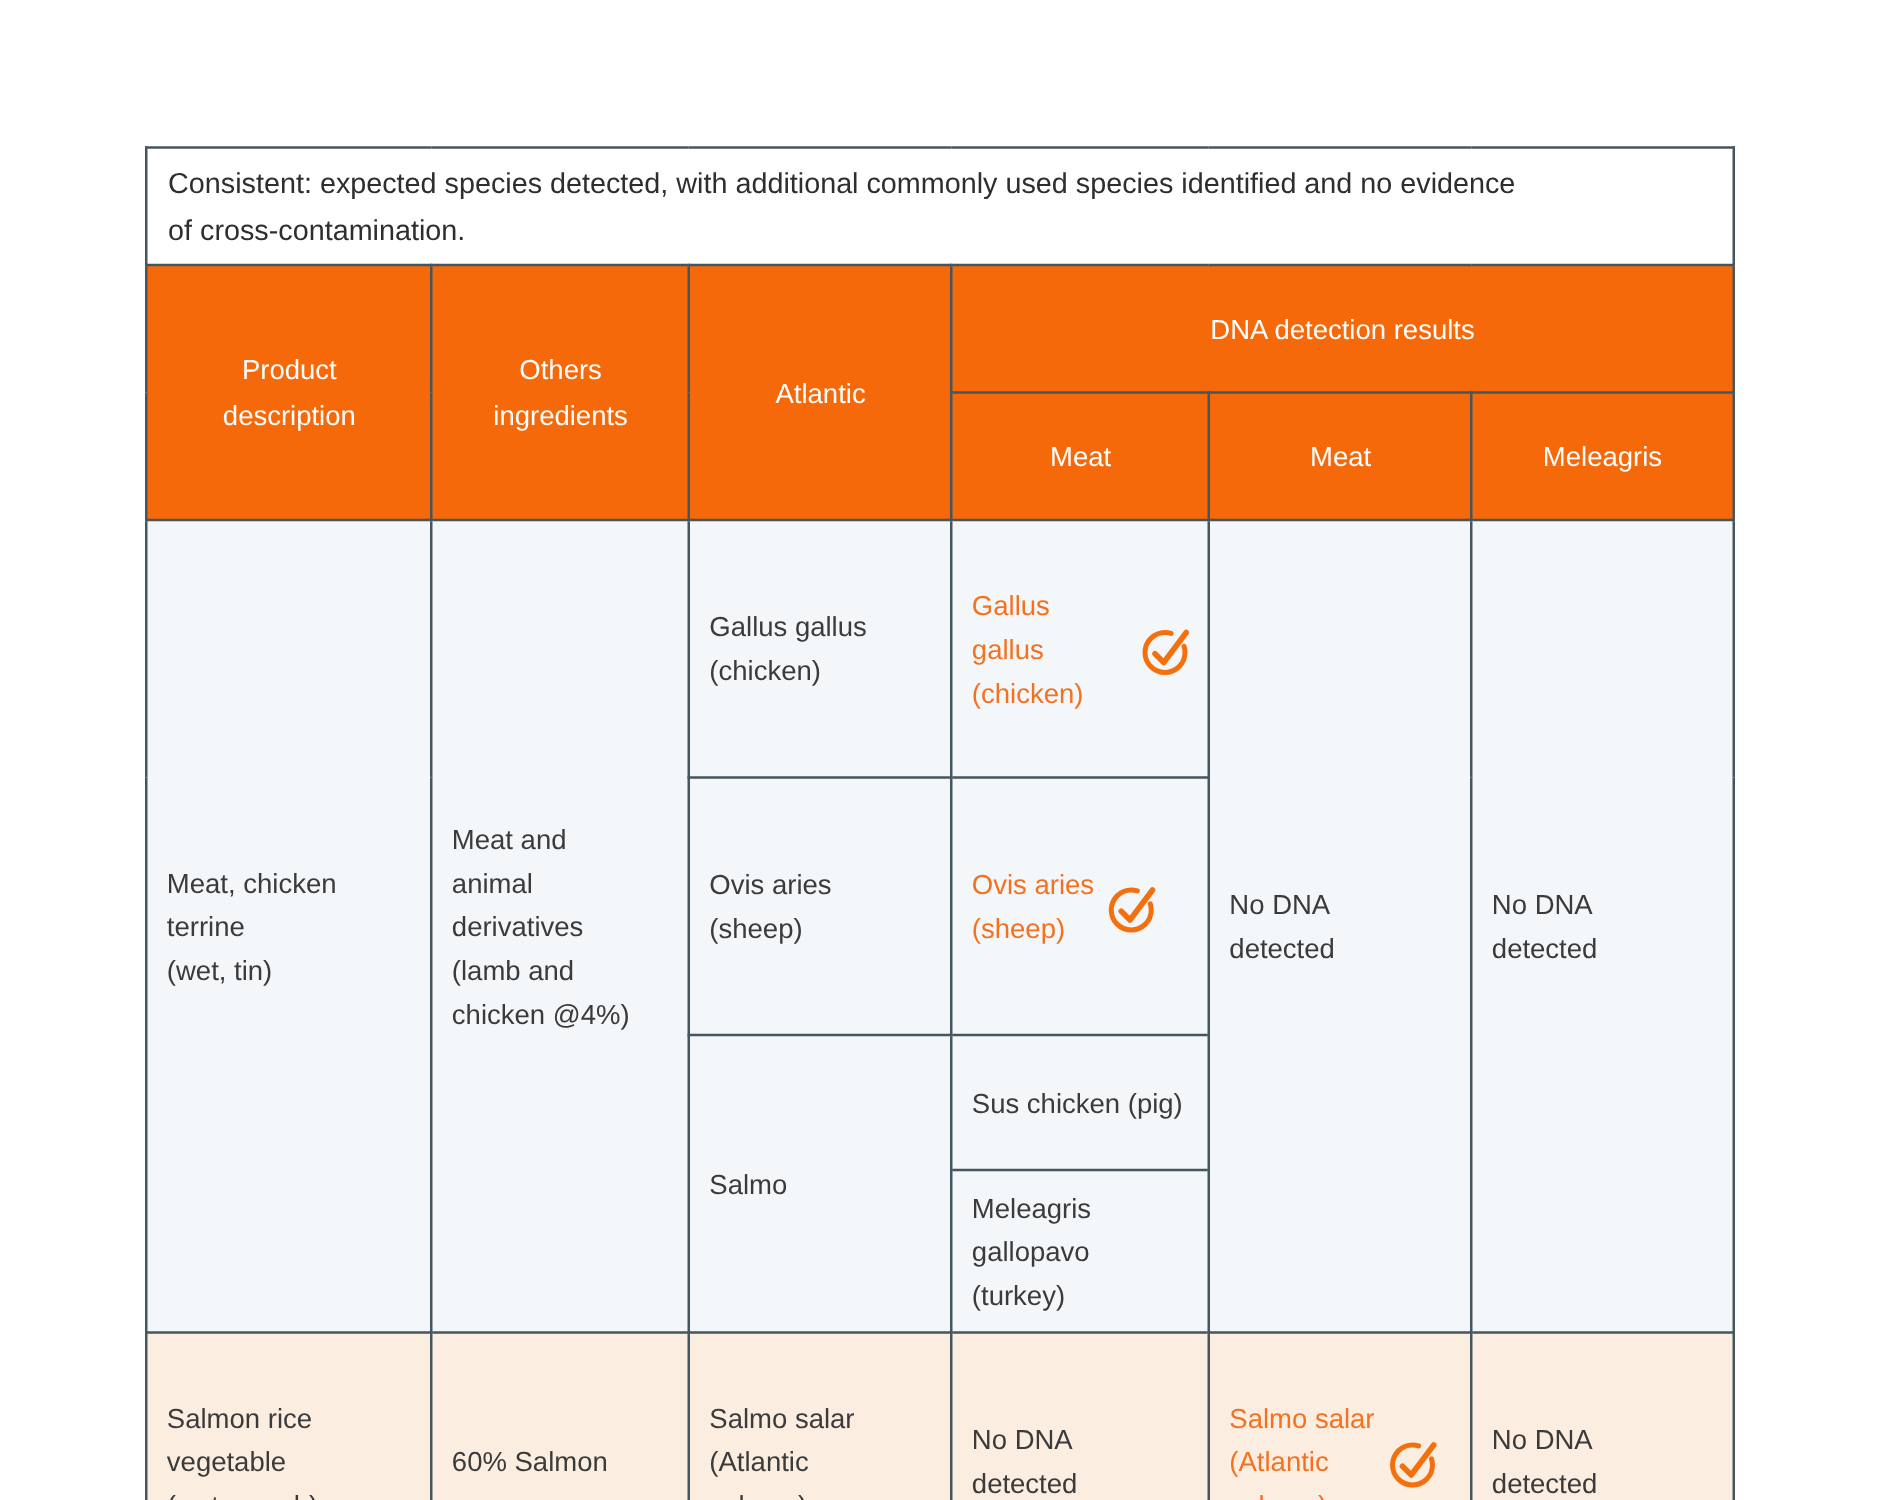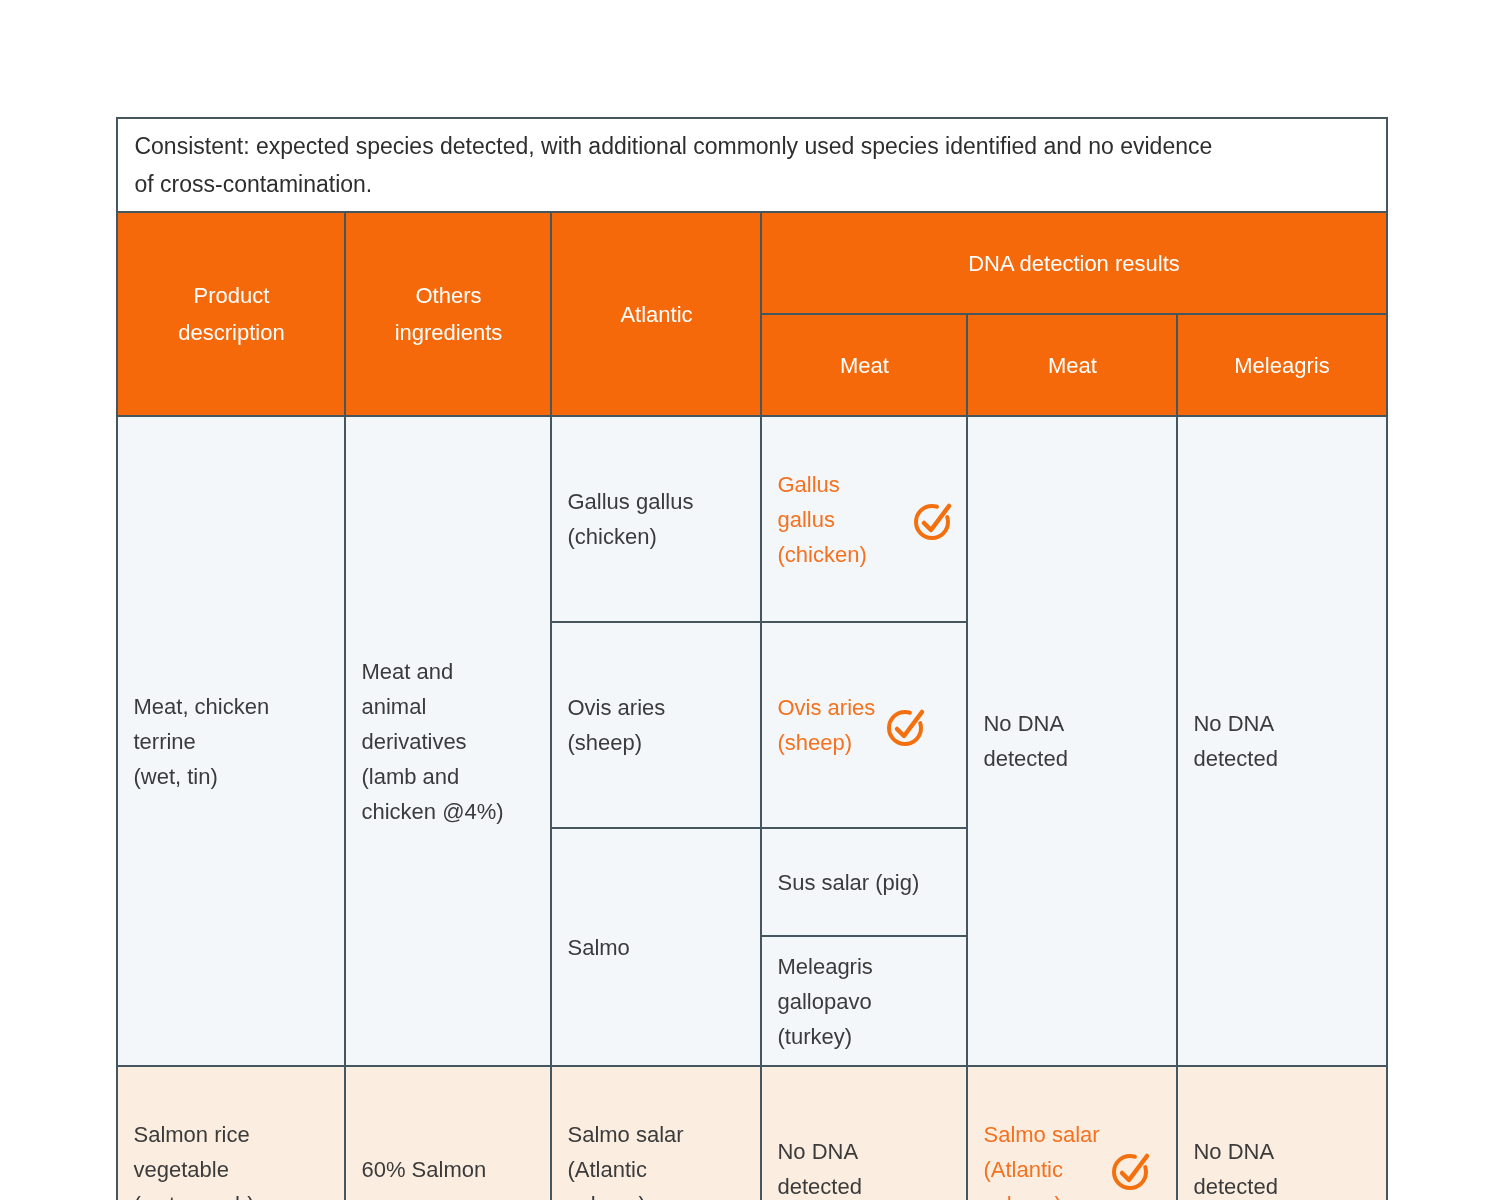--- a/index.html
+++ b/index.html
@@ -150,21 +150,21 @@
             <circle cx="20" cy="25" r="16" stroke="#F4700F" stroke-width="4" pathLength="100" stroke-dasharray="85 15" stroke-dashoffset="5" stroke-linecap="round"></circle>
             <polyline points="12,26 19,33 37,9" stroke="#F4700F" stroke-width="4.5" stroke-linecap="round" stroke-linejoin="round"></polyline>
           </svg>
         </span>
       </div>
     </td>
   </tr>
 
   <tr class="r-a3">
     <td class="cell bg-lamb" rowspan="2">Salmo</td>
-    <td class="cell bg-lamb">Sus salar (pig)</td>
+    <td class="cell bg-lamb">Sus chicken (pig)</td>
   </tr>
 
   <tr class="r-a4">
     <td class="cell bg-lamb">Meleagris
 gallopavo
 (turkey)</td>
   </tr>
 
   <tr class="r-b">
     <td class="cell bg-salmon">Salmon rice

